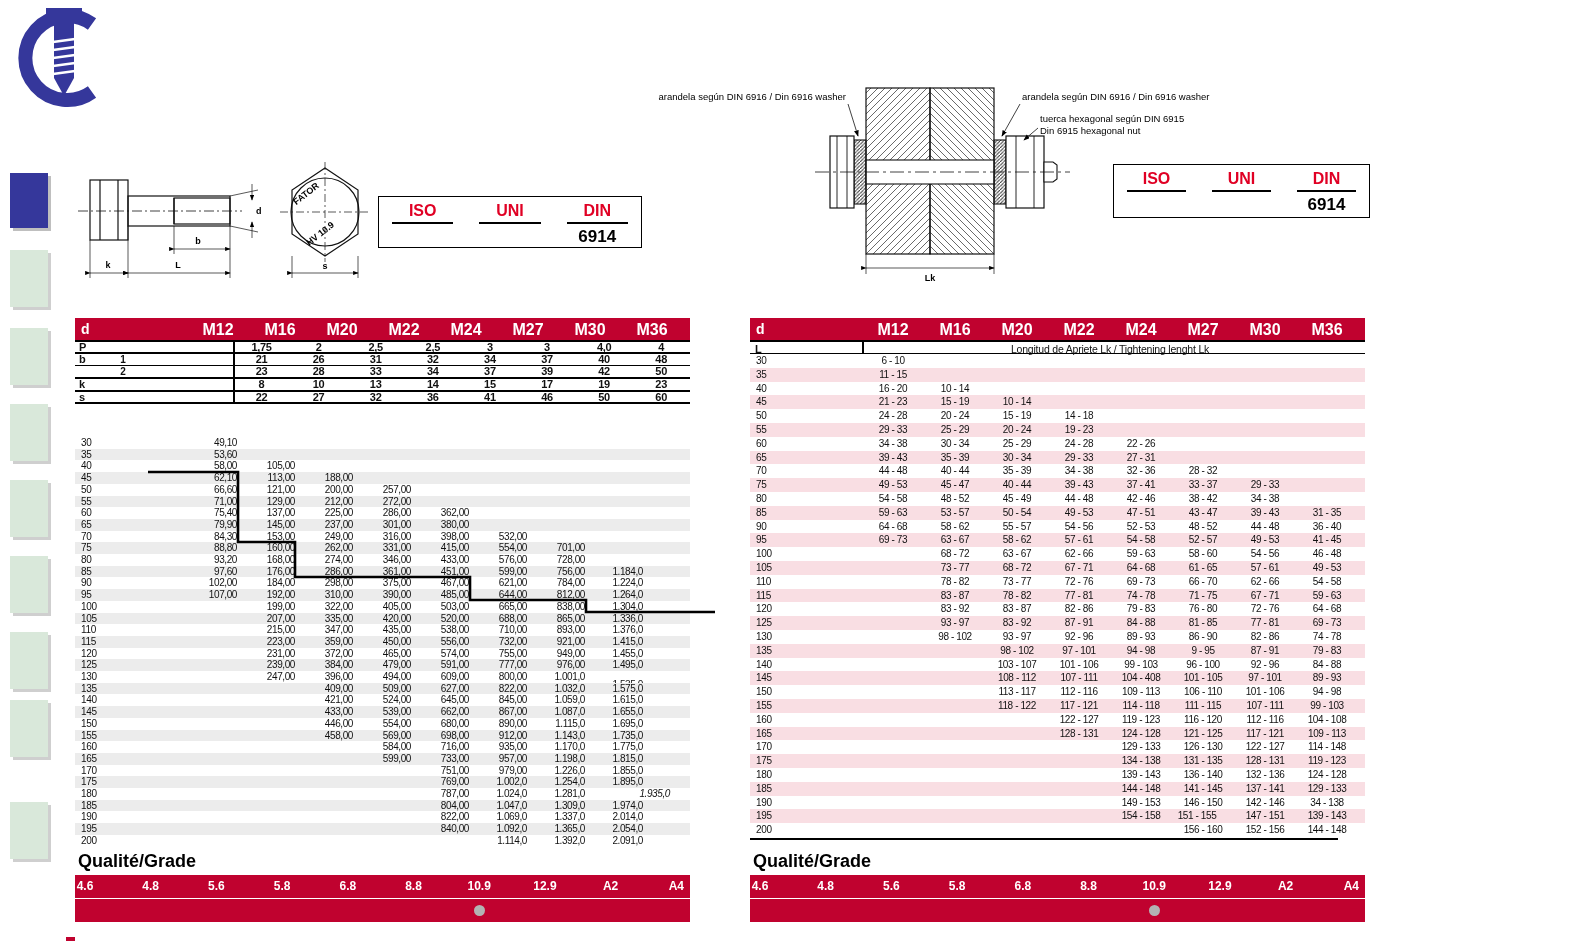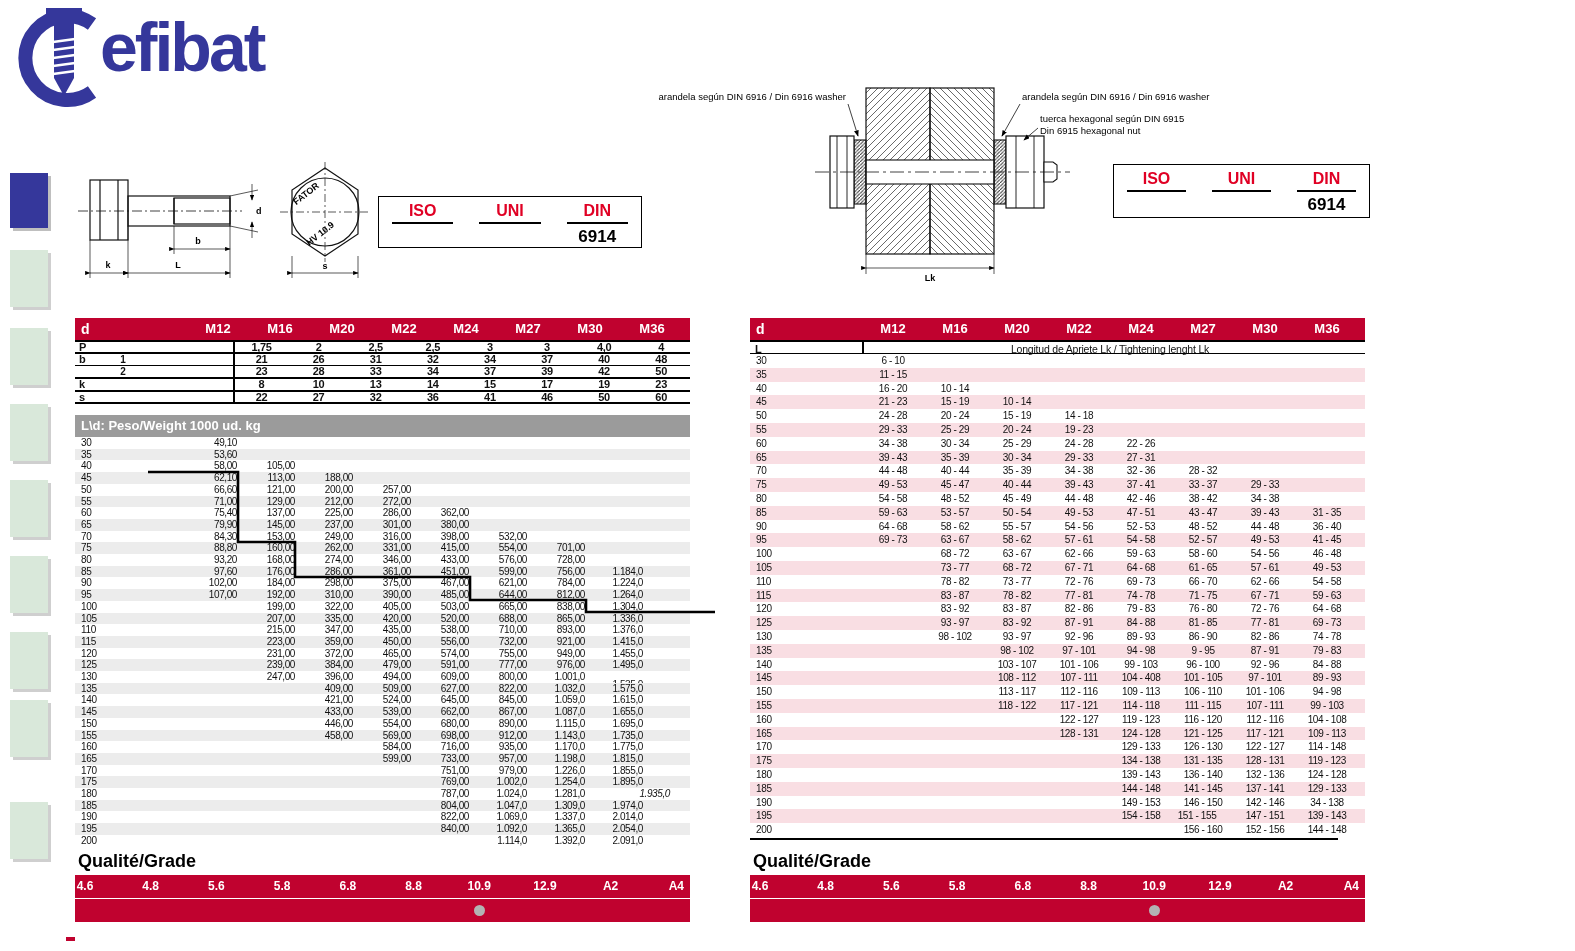--- a/index.html
+++ b/index.html
@@ -21,21 +21,21 @@
   .isobox{border:1px solid #000;background:#fff;display:flex;flex-wrap:wrap;}
   .isobox .col{width:33.33%;text-align:center;box-sizing:border-box;padding-top:5px;}
   .isobox .hd{color:#e00024;font-weight:700;font-size:16px;}
   .isobox .rule{width:70%;margin:2px auto 0;border-bottom:2px solid #000;}
   .isobox .val{font-weight:700;font-size:17px;color:#000;padding-top:3px;}
 
   
   .redhead{position:absolute;left:0;top:0;width:615px;height:22px;background:#c0022f;}
   .redhead .dlab{position:absolute;left:6px;top:3px;color:#fff;font-weight:700;font-size:14px;}
   .mcol{position:absolute;top:3px;width:62px;text-align:center;color:#fff;
-        font-weight:700;font-size:13px;}
+        font-weight:700;font-size:16px;}
 
   
   #spec-table{left:75px;top:318px;width:615px;height:85px;}
   .spec-row{position:absolute;left:0;width:615px;height:12.4px;border-top:2px solid #000;
             box-sizing:border-box;}
   .spec-row.thin{border-top:1px solid #000;}
   .spec-label{position:absolute;left:4px;top:0;font-weight:700;font-size:11px;line-height:11px;}
   .spec-sub{position:absolute;left:38px;width:20px;text-align:center;top:0;
             font-weight:700;font-size:10px;line-height:11px;}
   .spec-cell{position:absolute;top:0;width:57px;text-align:center;font-weight:700;
@@ -108,21 +108,20 @@
     <rect x="46" y="17" width="20" height="61" fill="#35379b"></rect>
     <polygon points="46,78 66,78 56,96" fill="#35379b"></polygon>
     <g stroke="#fff" stroke-width="2.4">
       <line x1="45" y1="42" x2="67" y2="39"></line>
         <line x1="45" y1="50" x2="67" y2="47"></line>
       <line x1="45" y1="58" x2="67" y2="55"></line>
         <line x1="45" y1="66" x2="67" y2="63"></line>
       <line x1="45" y1="74" x2="67" y2="71"></line>
     </g>
   </svg>
-  <div id="logo-text">efibat</div>
 </div>
 
 <svg class="abs" style="left:70px;top:160px;" width="310" height="132" viewBox="0 0 310 132">
   <defs>
     <marker id="arr" markerWidth="8" markerHeight="8" refX="7" refY="3" orient="auto">
       <path d="M0,0 L8,3 L0,6 z" fill="#000"></path>
     </marker>
   </defs>
   <g stroke="#111" fill="none" stroke-width="1.2">
     <rect x="20" y="20" width="38" height="60"></rect>
@@ -296,21 +295,20 @@
         <span class="spec-cell" style="left: 443.5px;">46</span>
         <span class="spec-cell" style="left: 500.6px;">50</span>
         <span class="spec-cell" style="left: 557.7px;">60</span>
       </div>
     </div>
   <div id="spec-divider"></div>
   <div id="spec-bottom"></div>
 </div>
 
 <div class="abs" id="weight-table">
-  <div id="weight-title">L\d: Peso/Weight 1000 ud. kg</div>
   <div id="weight-rows">
       <div class="wrow" style="top: 22px;">
         <span class="wlab">30</span>
         <span class="wcell" style="left: 108px;">49,10</span>
       </div>
       <div class="wrow alt" style="top: 33.7px;">
         <span class="wlab">35</span>
         <span class="wcell" style="left: 108px;">53,60</span>
       </div>
       <div class="wrow" style="top: 45.4px;">

